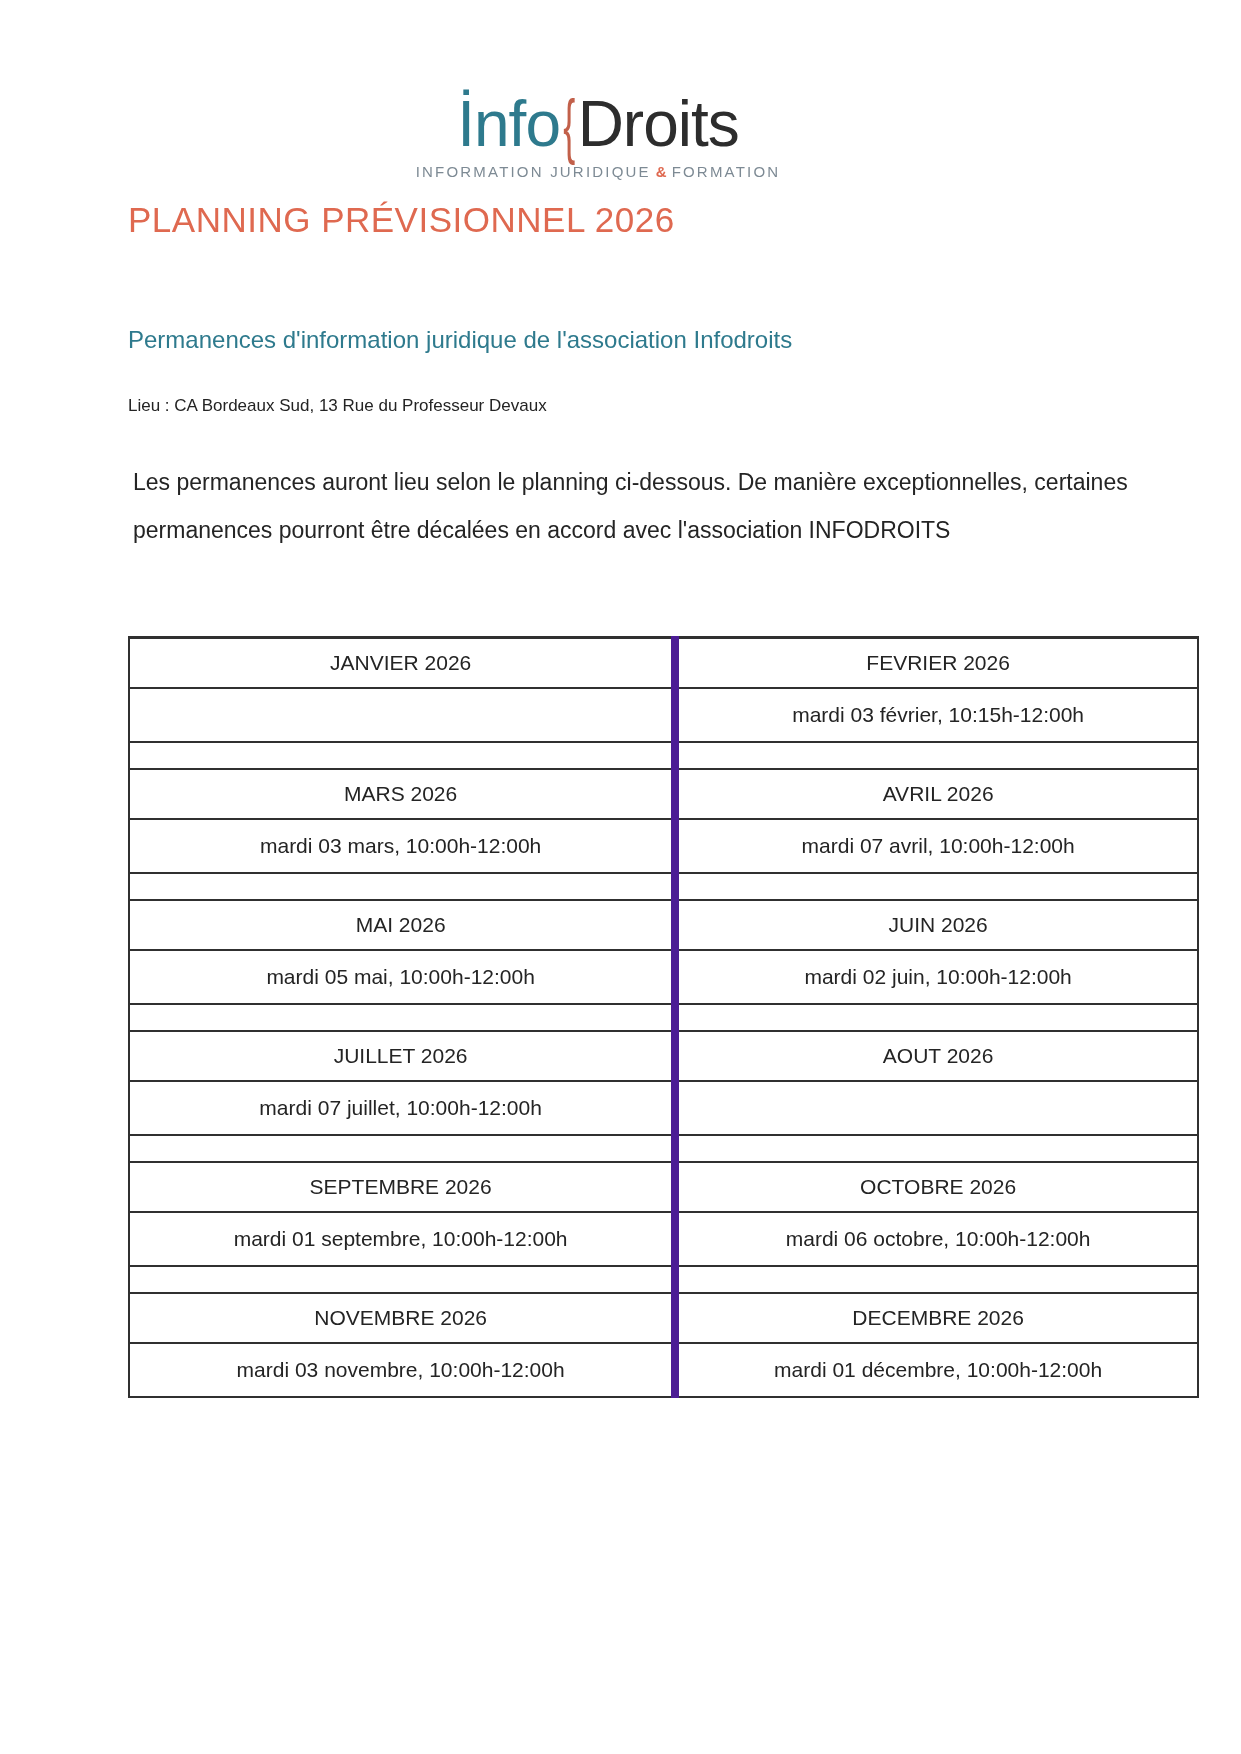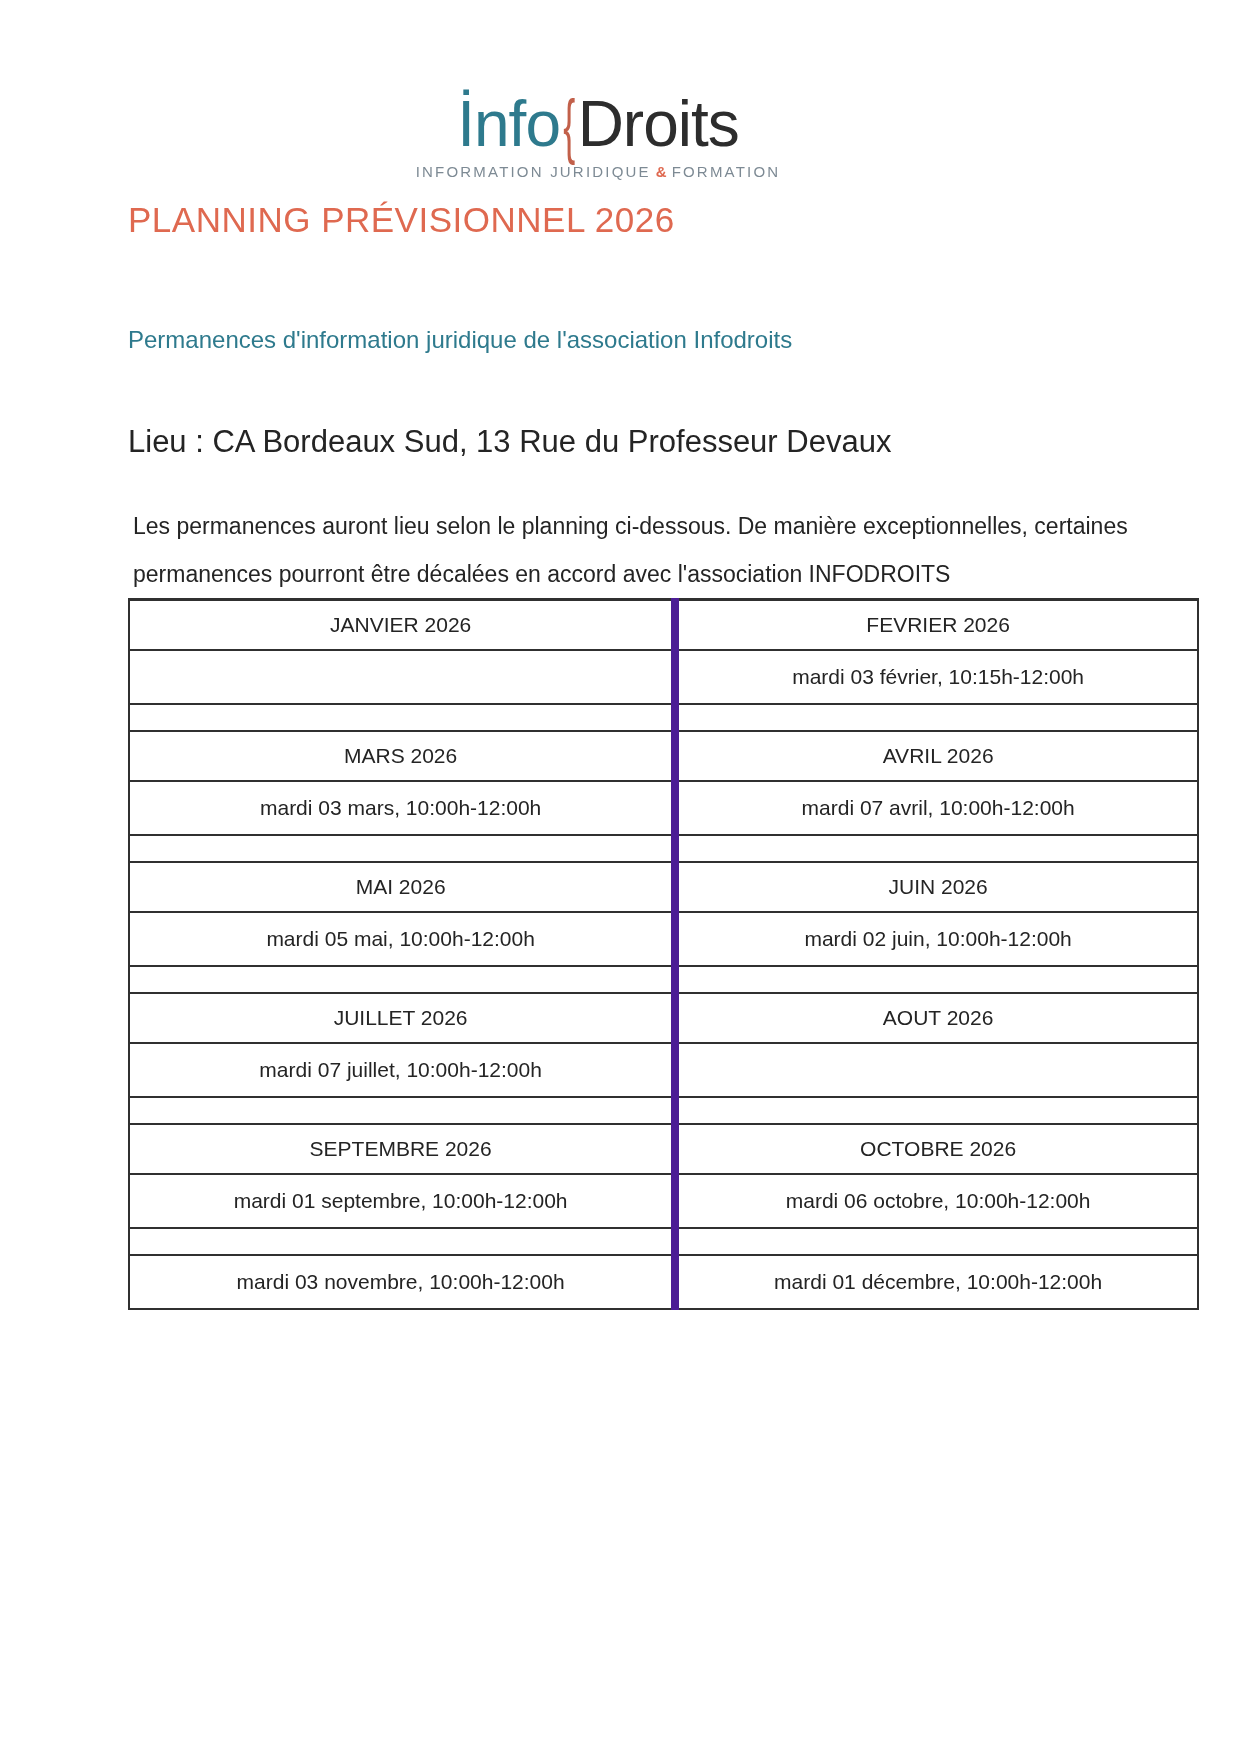--- a/index.html
+++ b/index.html
@@ -51,36 +51,37 @@
     letter-spacing:0.5px;
     color:var(--accent_orange);
   }
   .subtitle{
     margin-top:86px;
     font-size:24px;
     font-weight:400;
     color:var(--teal);
   }
   .location{
-    margin-top:70px;
-    font-size:31px;
+    margin-top:42px;
+    font-size:17px;
     color:var(--text_dark);
   }
   .intro{
     margin-left:85px;
     margin-top:42px;
     width:1005px;
     font-size:23px;
     line-height:48px;
     text-align:left;
     color:var(--text_dark);
   }
   
   table.schedule{
     margin-left:80px;
+    margin-top:82px;
     width:1071px;
     table-layout:fixed;
     border-collapse:collapse;
     border:2px solid var(--border_dark);
     border-top-width:3px;
   }
   table.schedule col.c1{width:51.1%;}
   table.schedule col.c2{width:48.9%;}
   table.schedule td{
     text-align:center;
@@ -184,20 +185,24 @@
     </tr>
     <tr class="date-row">
       <td>mardi 01 septembre, 10:00h-12:00h</td>
       <td>mardi 06 octobre, 10:00h-12:00h</td>
     </tr>
     <tr class="spacer-row">
           <td></td>
           <td></td>
         </tr>
 
+    <tr class="month-row">
+      <td>NOVEMBRE 2026</td>
+      <td>DECEMBRE 2026</td>
+    </tr>
     <tr class="date-row last">
       <td>mardi 03 novembre, 10:00h-12:00h</td>
       <td>mardi 01 décembre, 10:00h-12:00h</td>
     </tr>
   </tbody>
     </table>
 
 </div>
 
 </body></html>

